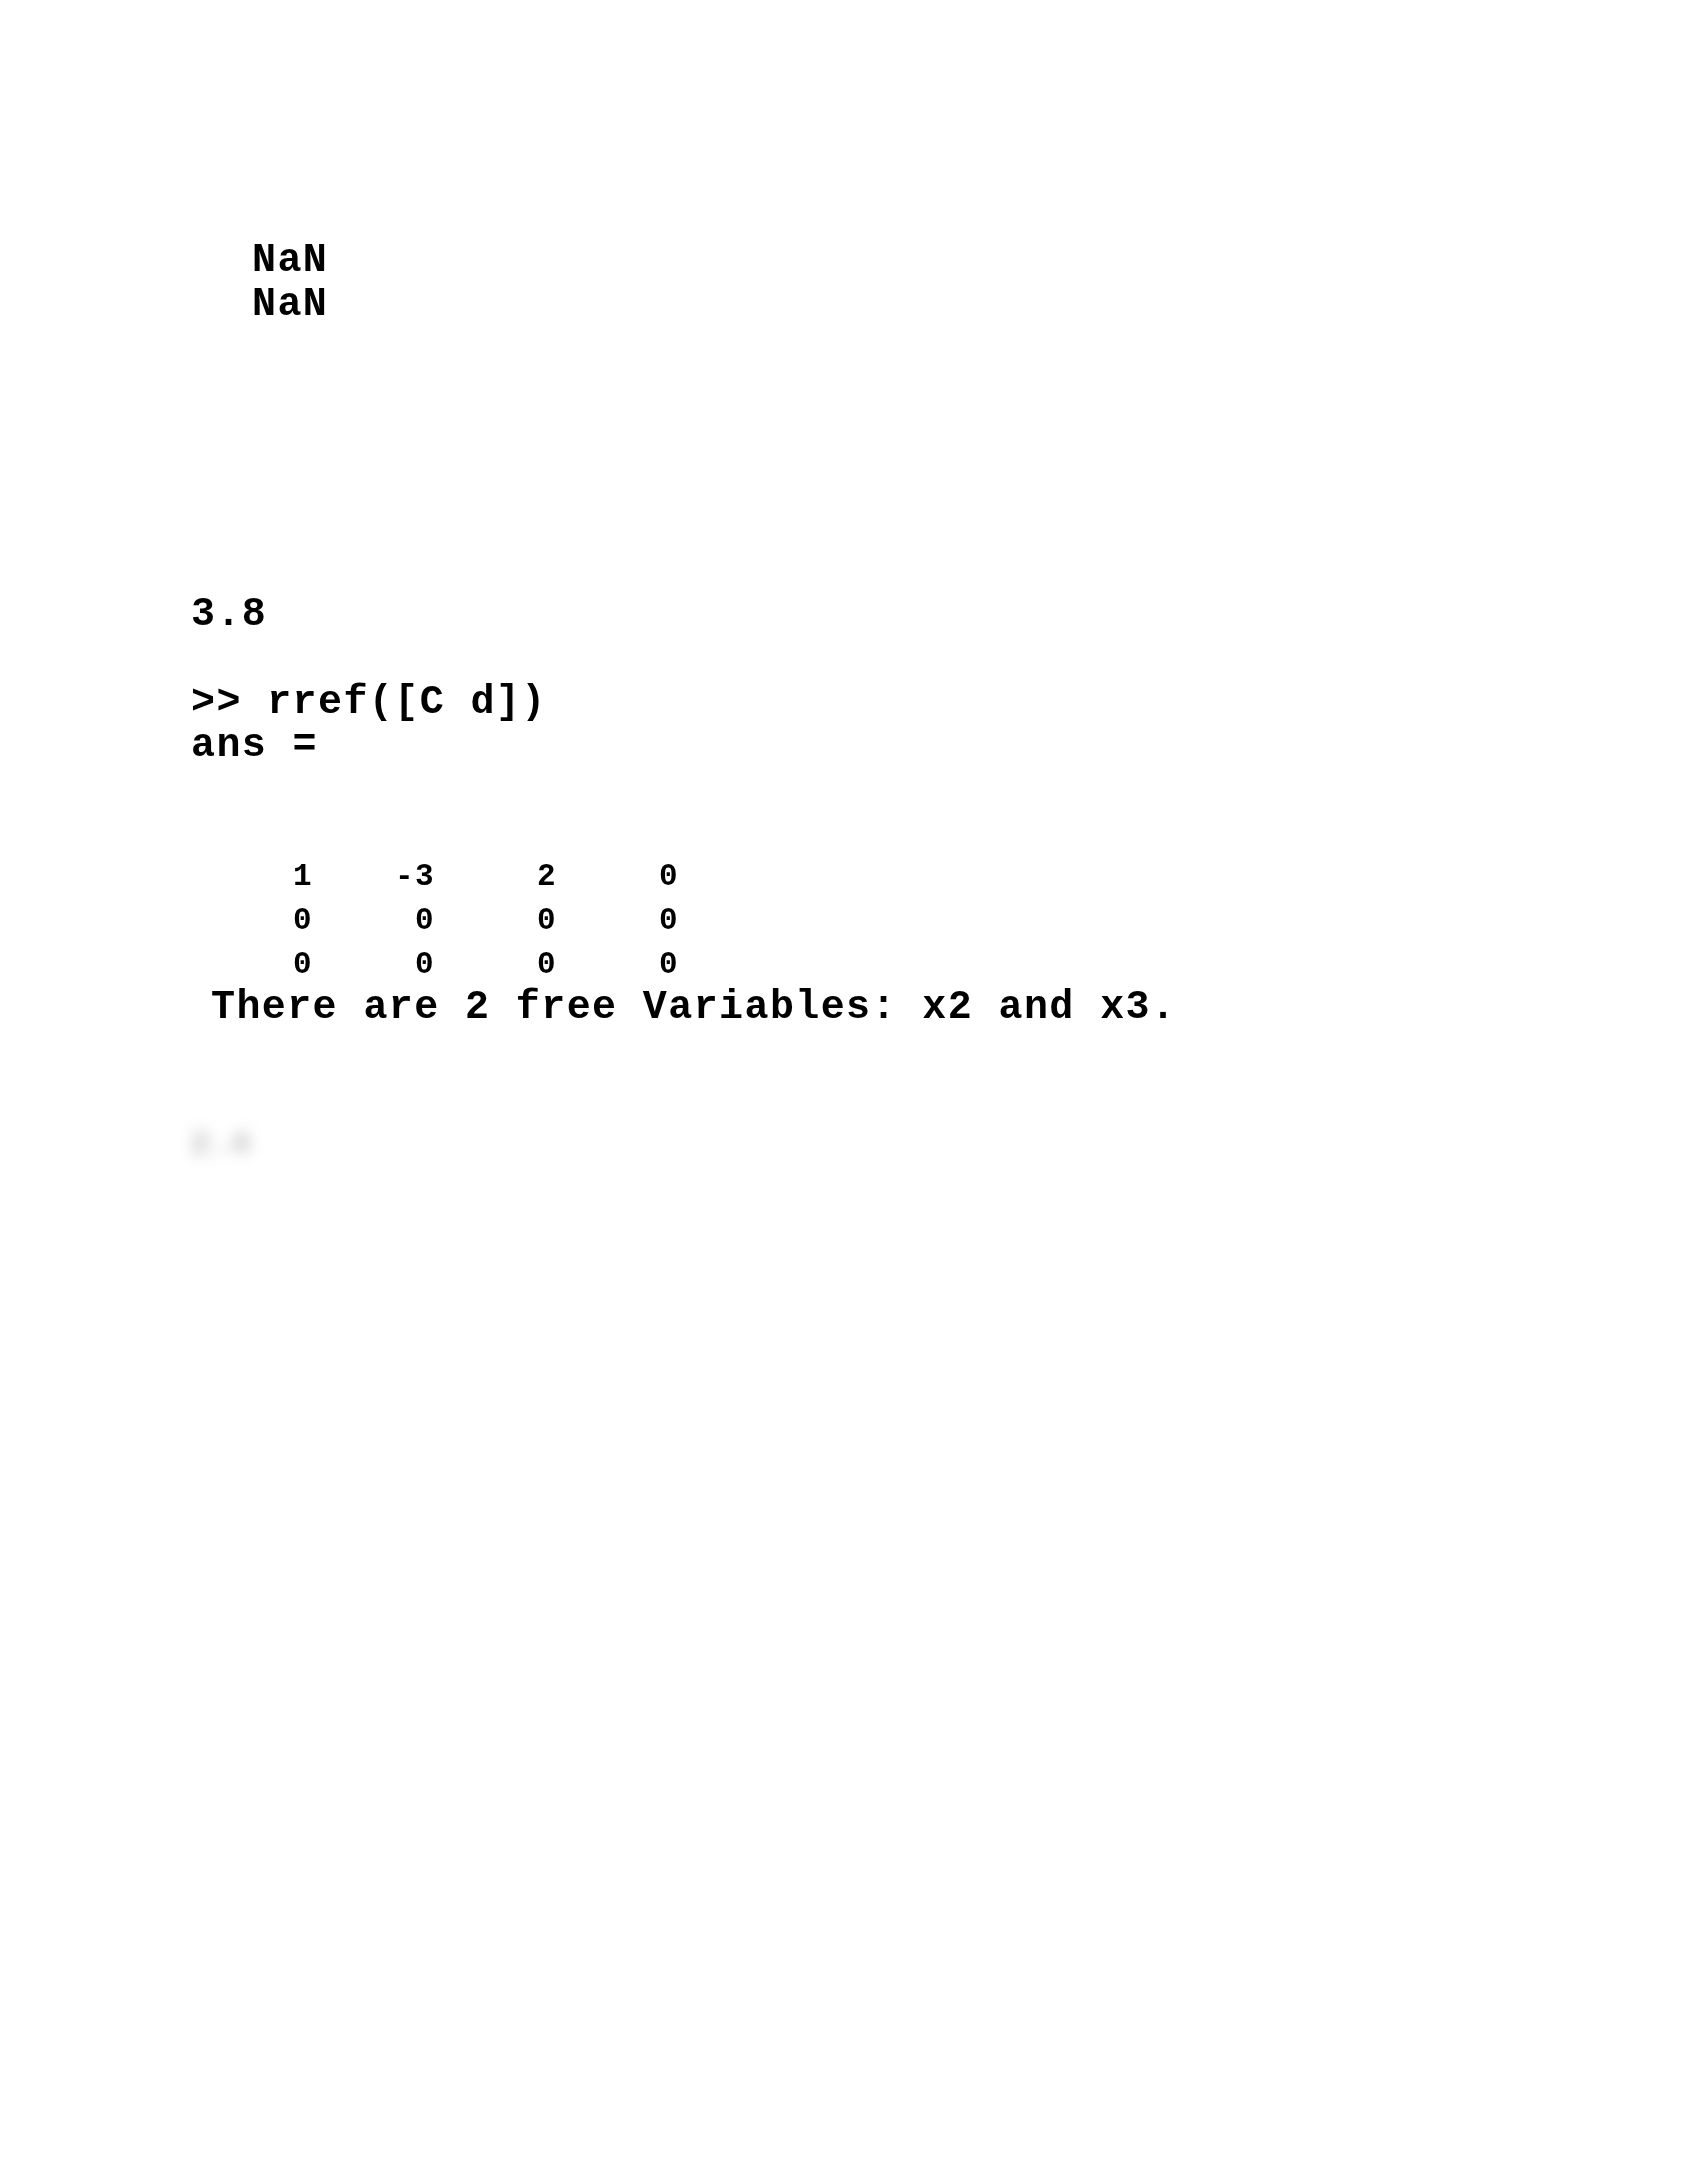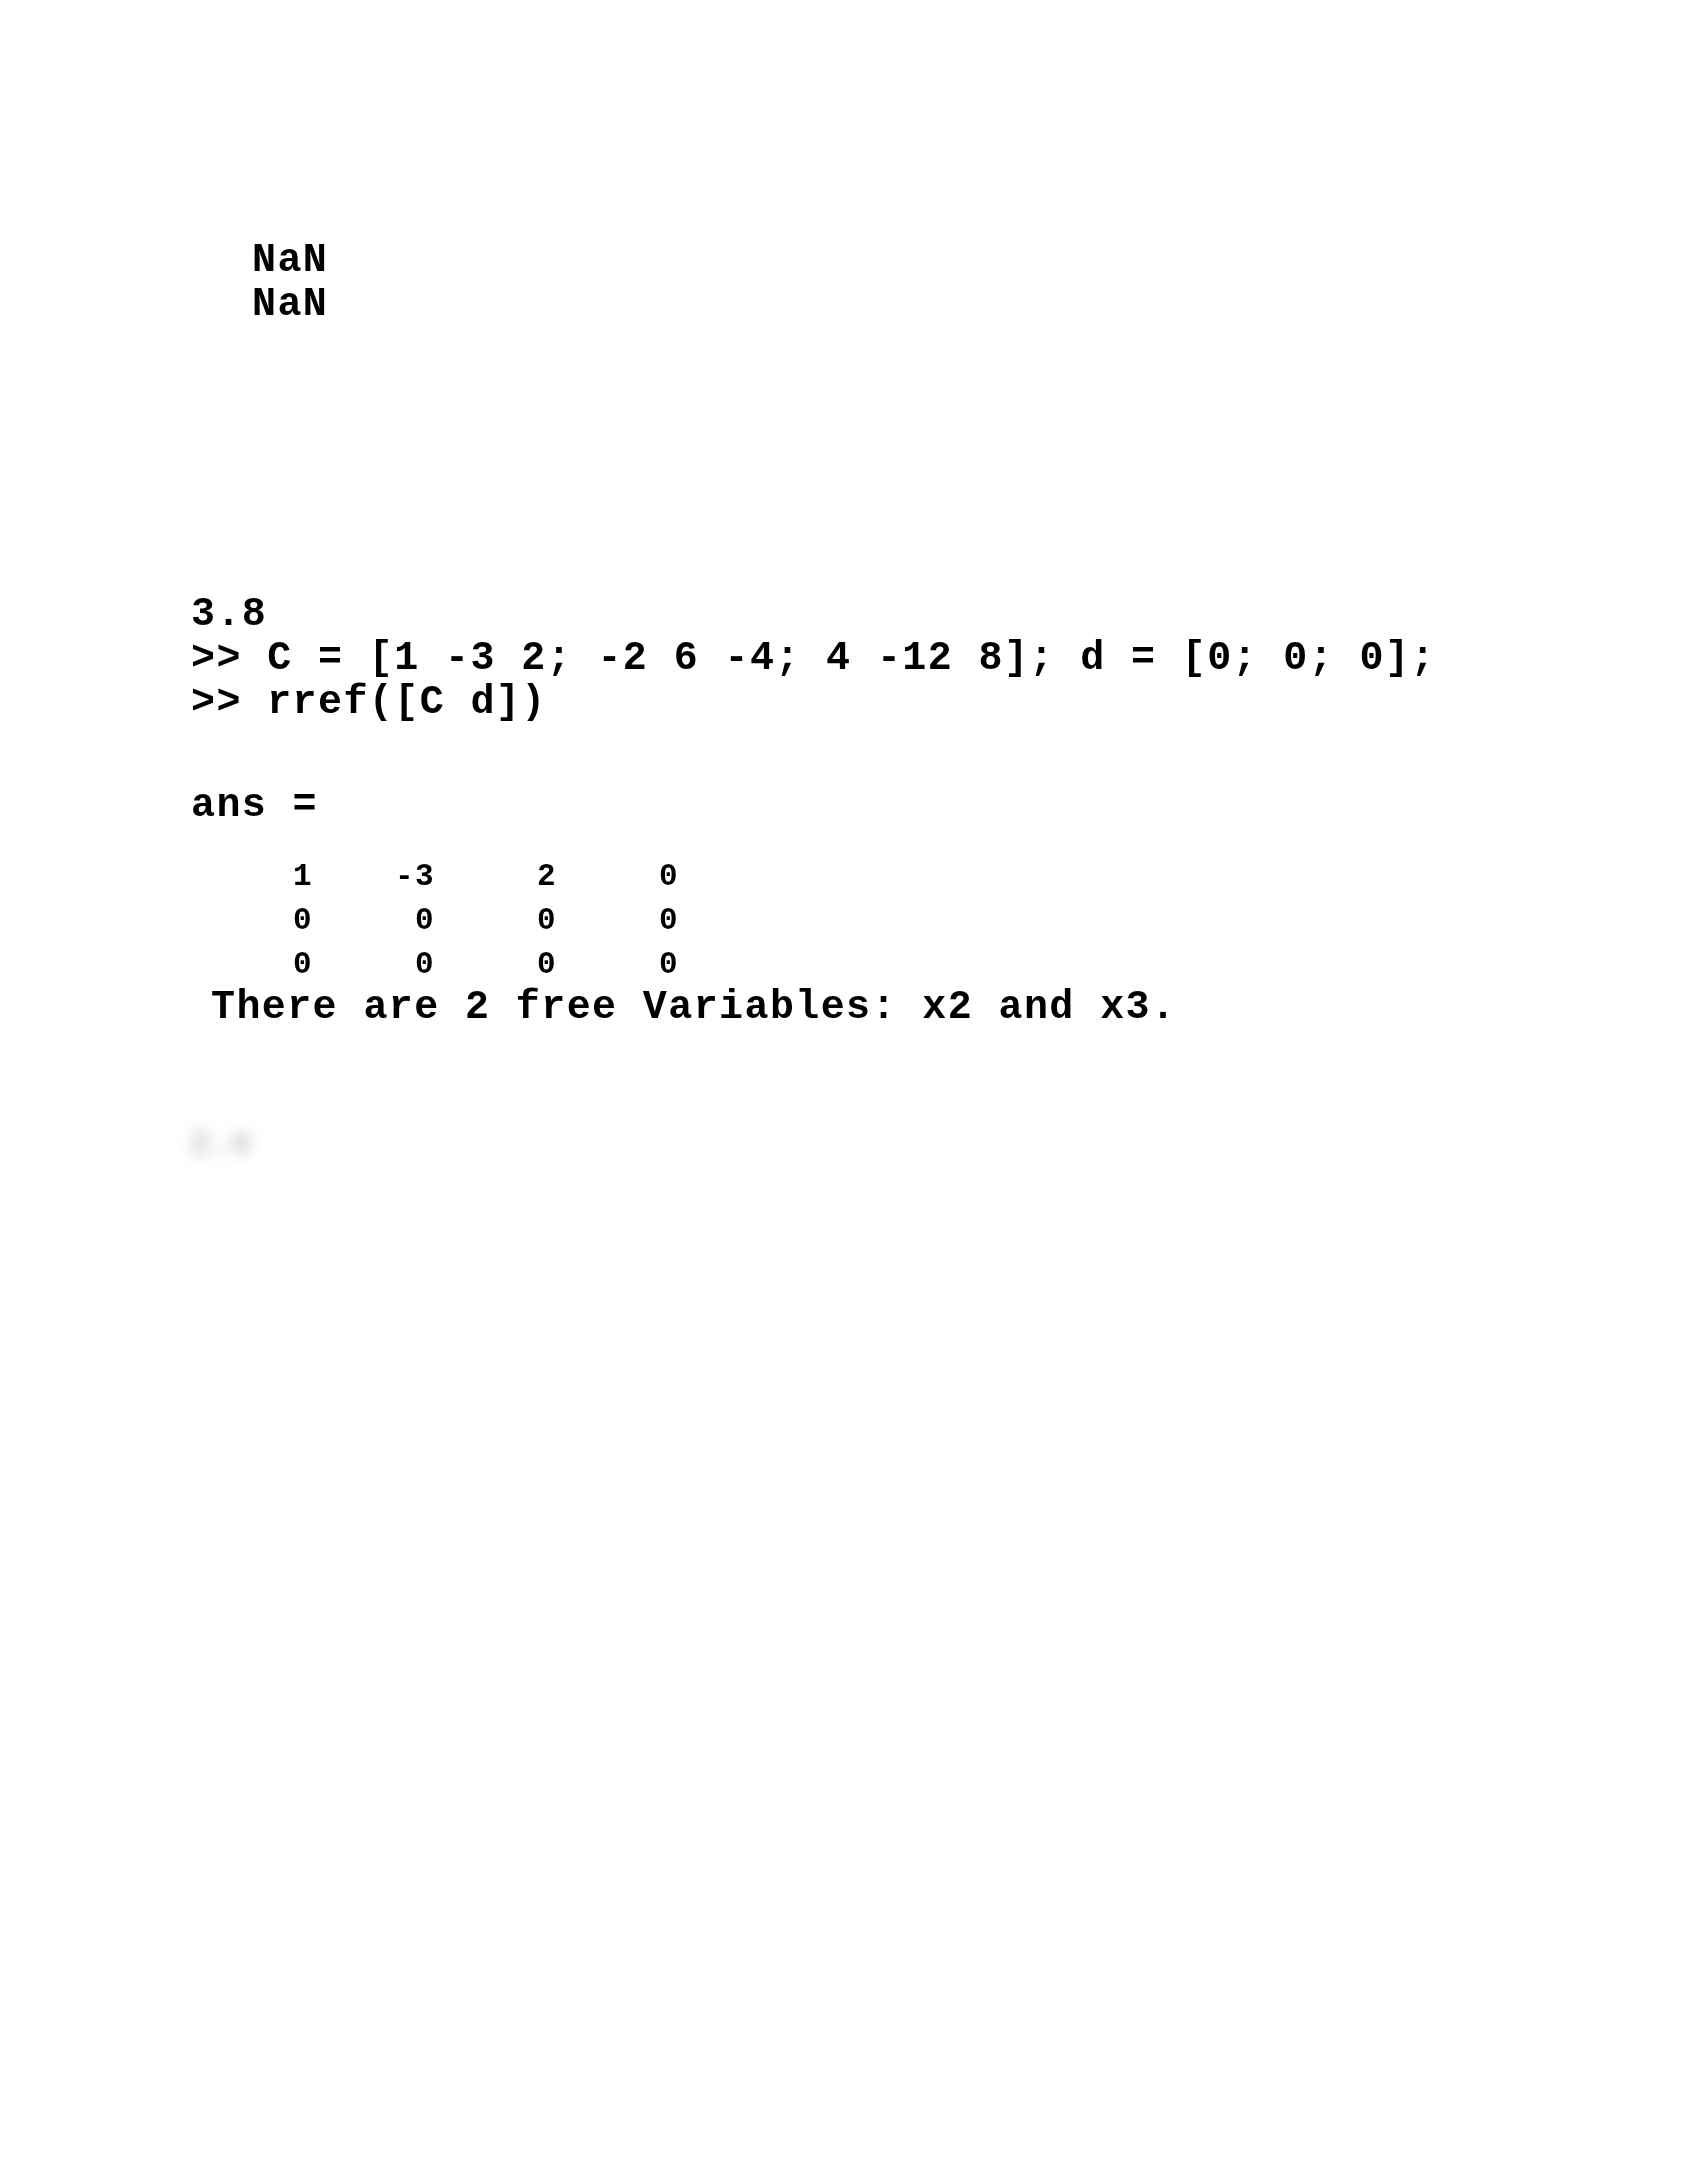--- a/index.html
+++ b/index.html
@@ -80,25 +80,24 @@
 <body>
 
 <div id="page">
 
   <div class="line col-3" style="top: 239px;">NaN</div>
 
   <div class="line col-3" style="top: 283px;">NaN</div>
 
   <div class="line col-0" style="top: 593px;">3.8</div>
 
-  <div class="line col-0" style="top: 637px;">&gt;&gt; C = [1 -3 2; -2 6 -4; 4 -12 8]; d = [0; 0; 0];</div>
 
   <div class="line col-0" style="top: 681px; text-align: center;">&gt;&gt; rref([C d])</div>
 
-  <div class="line col-0" style="top: 784px; text-align: center;">ans =</div>
+  <div class="line col-0" style="top: 724px; text-align: center;">ans =</div>
 
   <div class="matrix-row" style="top: 855px;">
     <span class="matrix-cell">1</span>
     <span class="matrix-cell">-3</span>
     <span class="matrix-cell">2</span>
     <span class="matrix-cell">0</span>
   </div>
 
   <div class="matrix-row" style="top: 899px;">
     <span class="matrix-cell">0</span>

